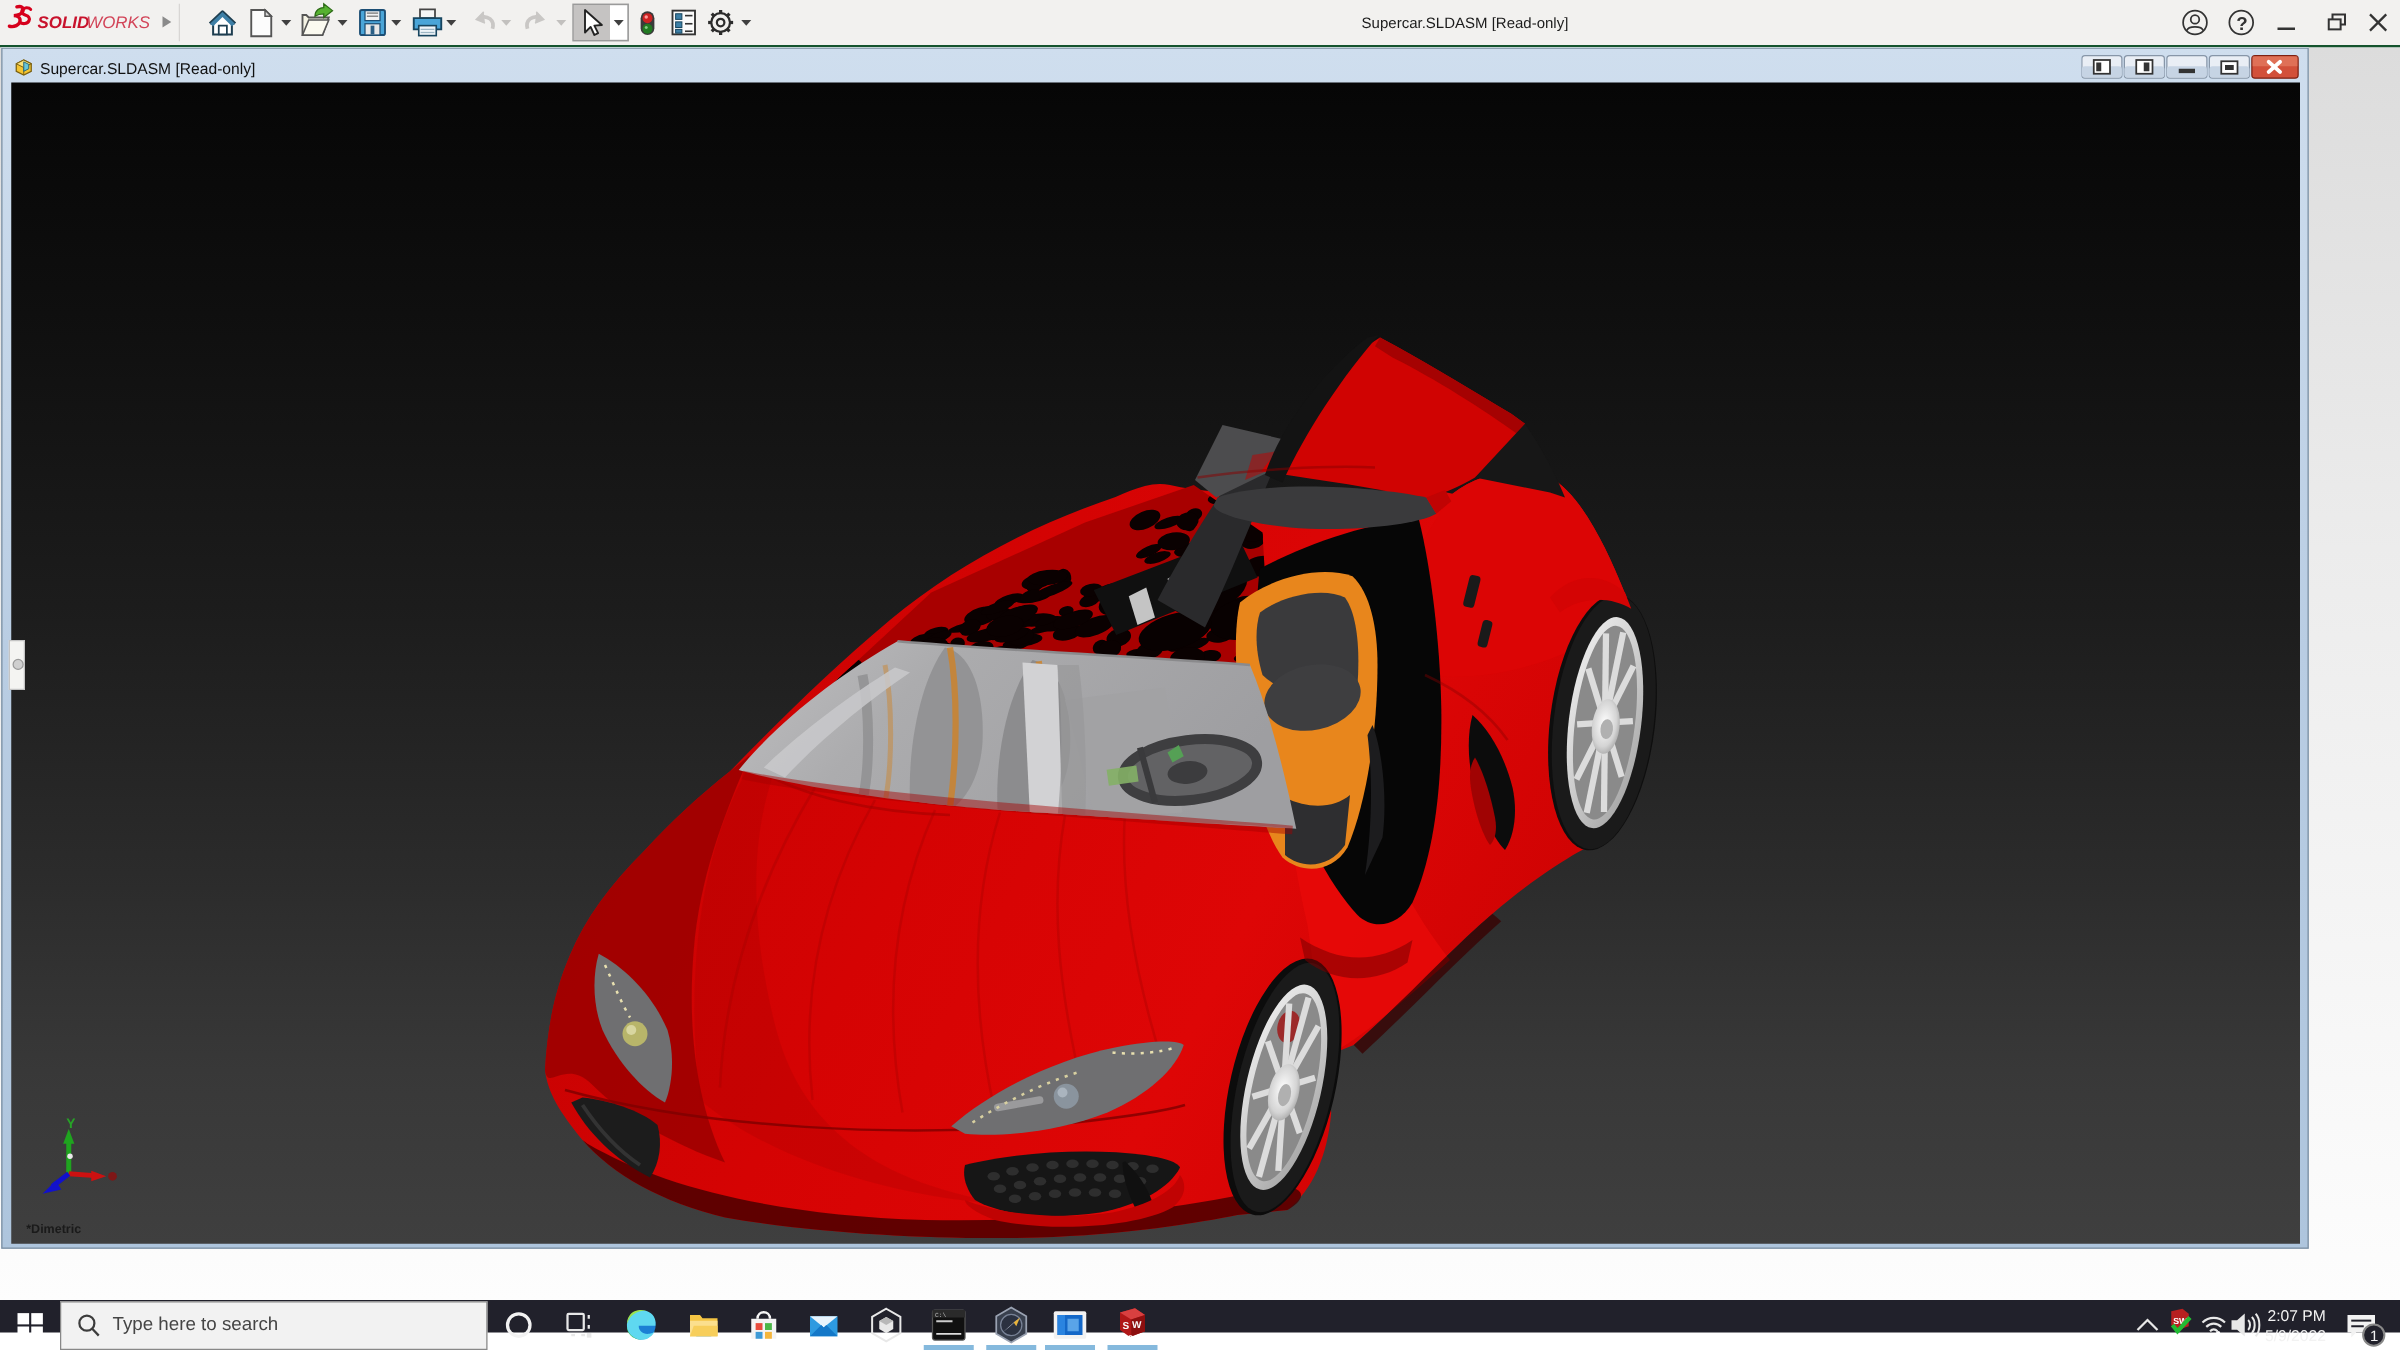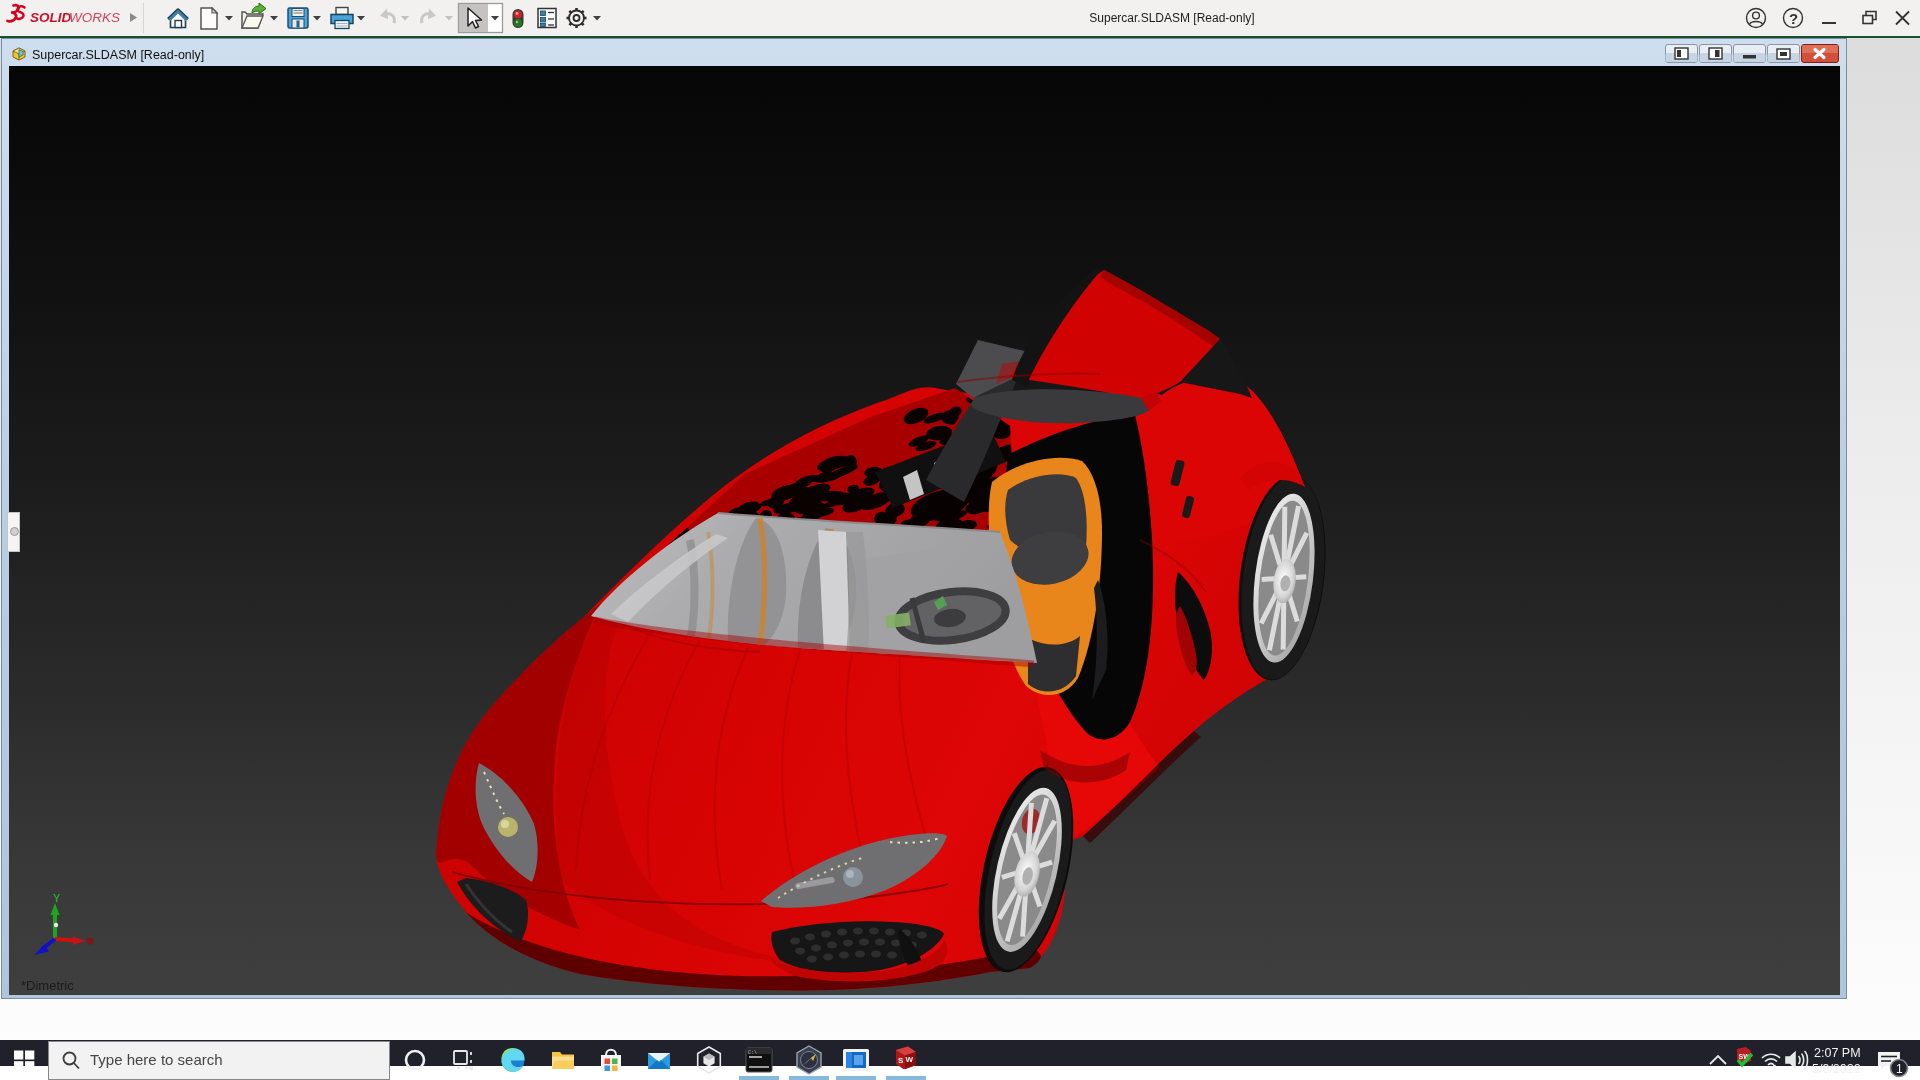--- a/index.html
+++ b/index.html
@@ -547,21 +547,21 @@
       <text x="24" y="11" font-size="11" fill="#27a327" font-weight="bold">Y</text>
       <line x1="26" y1="48" x2="26" y2="22" stroke="#1fa41f" stroke-width="4"></line>
       <path d="M26 12 L21.5 24 L30.5 24 Z" fill="#1fa41f"></path>
       <line x1="26" y1="48" x2="47" y2="49.5" stroke="#cc1111" stroke-width="4"></line>
       <path d="M56 50 L44 45.5 L44 54 Z" fill="#cc1111"></path>
       <circle cx="61" cy="50" r="3.5" fill="#8a1111" opacity="0.85"></circle>
       <line x1="26" y1="48" x2="13" y2="58" stroke="#1111cc" stroke-width="4"></line>
       <path d="M5 64 L15.5 53.5 L20 60.5 Z" fill="#1111cc"></path>
       <circle cx="27" cy="34" r="2.2" fill="#e8e8e8"></circle>
     </svg>
-    <div class="abs" style="left:12px;top:912px;font-size:13px;font-weight:normal;color:#1a1a1a;">*Dimetric</div>
+    <div class="abs" style="left:12px;top:912px;font-size:10px;font-weight:bold;color:#1a1a1a;">*Dimetric</div>
   </div>
   <div class="abs" style="left:6px;top:474px;width:11px;height:38px;background:#f4f4f2;border:1px solid #c4c4c4;"></div>
   <div class="abs" style="left:9px;top:489px;width:7px;height:7px;border-radius:50%;background:#cfcfcf;border:1px solid #9a9a9a;"></div>
 </div>
 
 <div class="abs" style="left:0;top:1040px;width:1920px;height:26px;background:#21212b;">
   <svg class="abs" style="left:13px;top:9px" width="23" height="22" viewBox="0 0 23 22">
     <rect x="1" y="1.5" width="9.3" height="9" fill="#fff"></rect>
     <rect x="12" y="1.5" width="9.3" height="9" fill="#fff"></rect>
     <rect x="1" y="12.2" width="9.3" height="9" fill="#fff"></rect>

